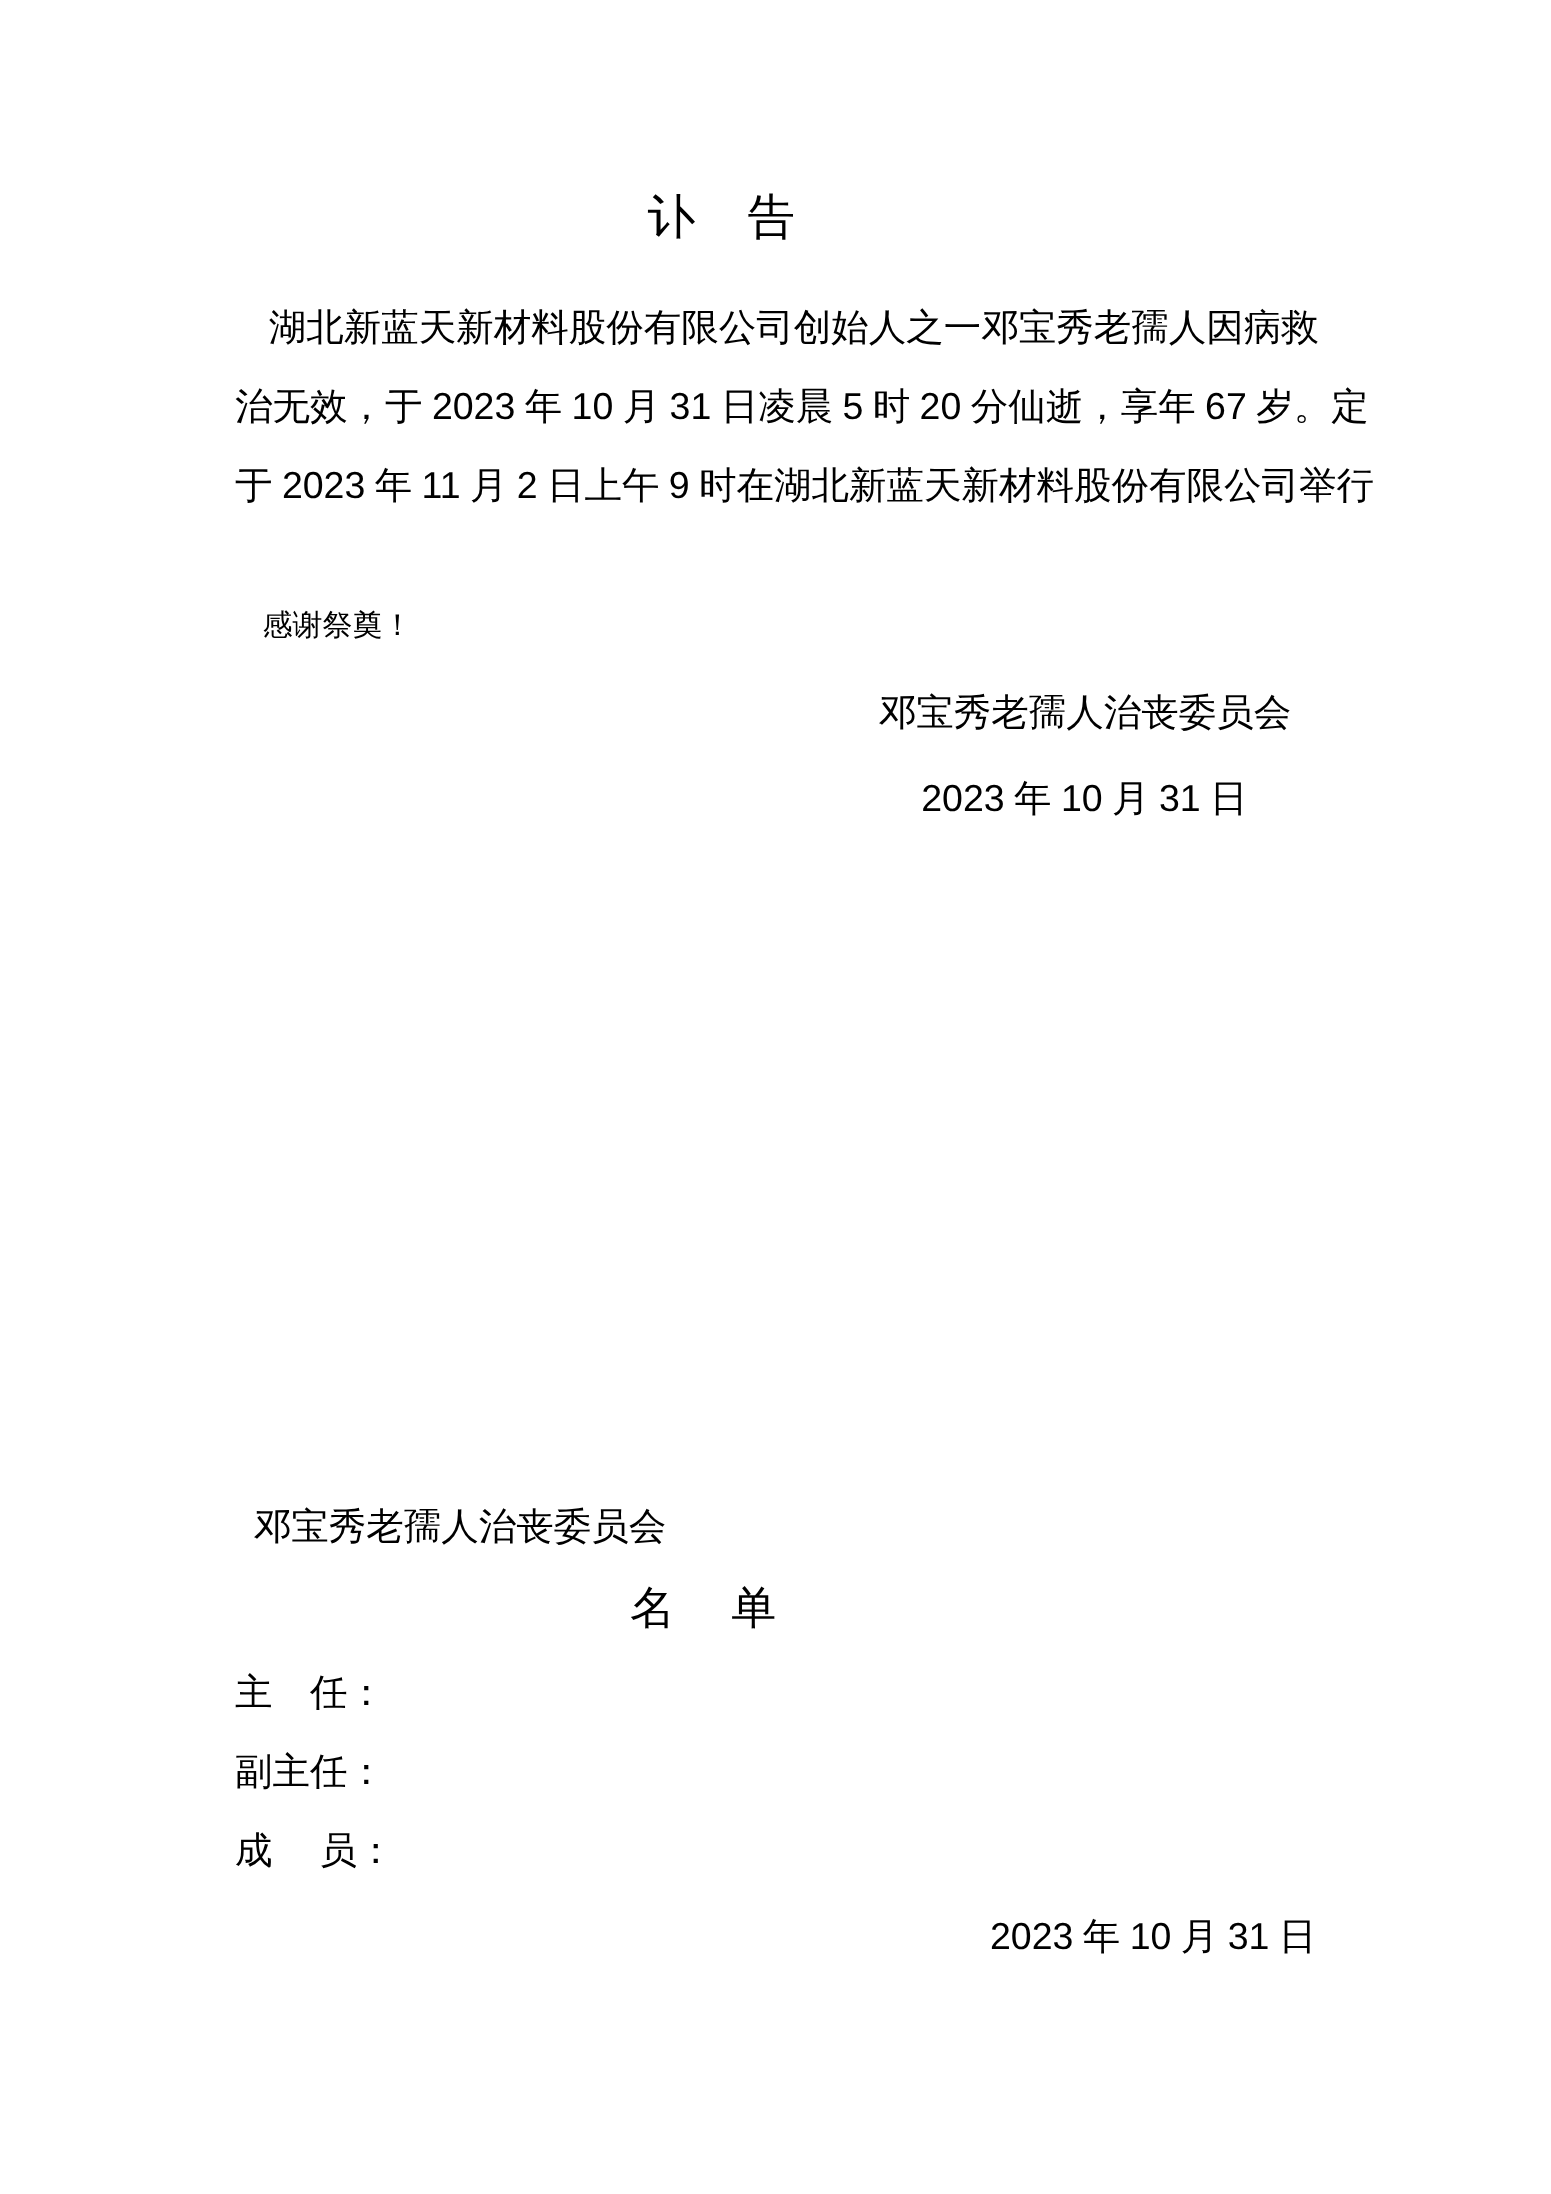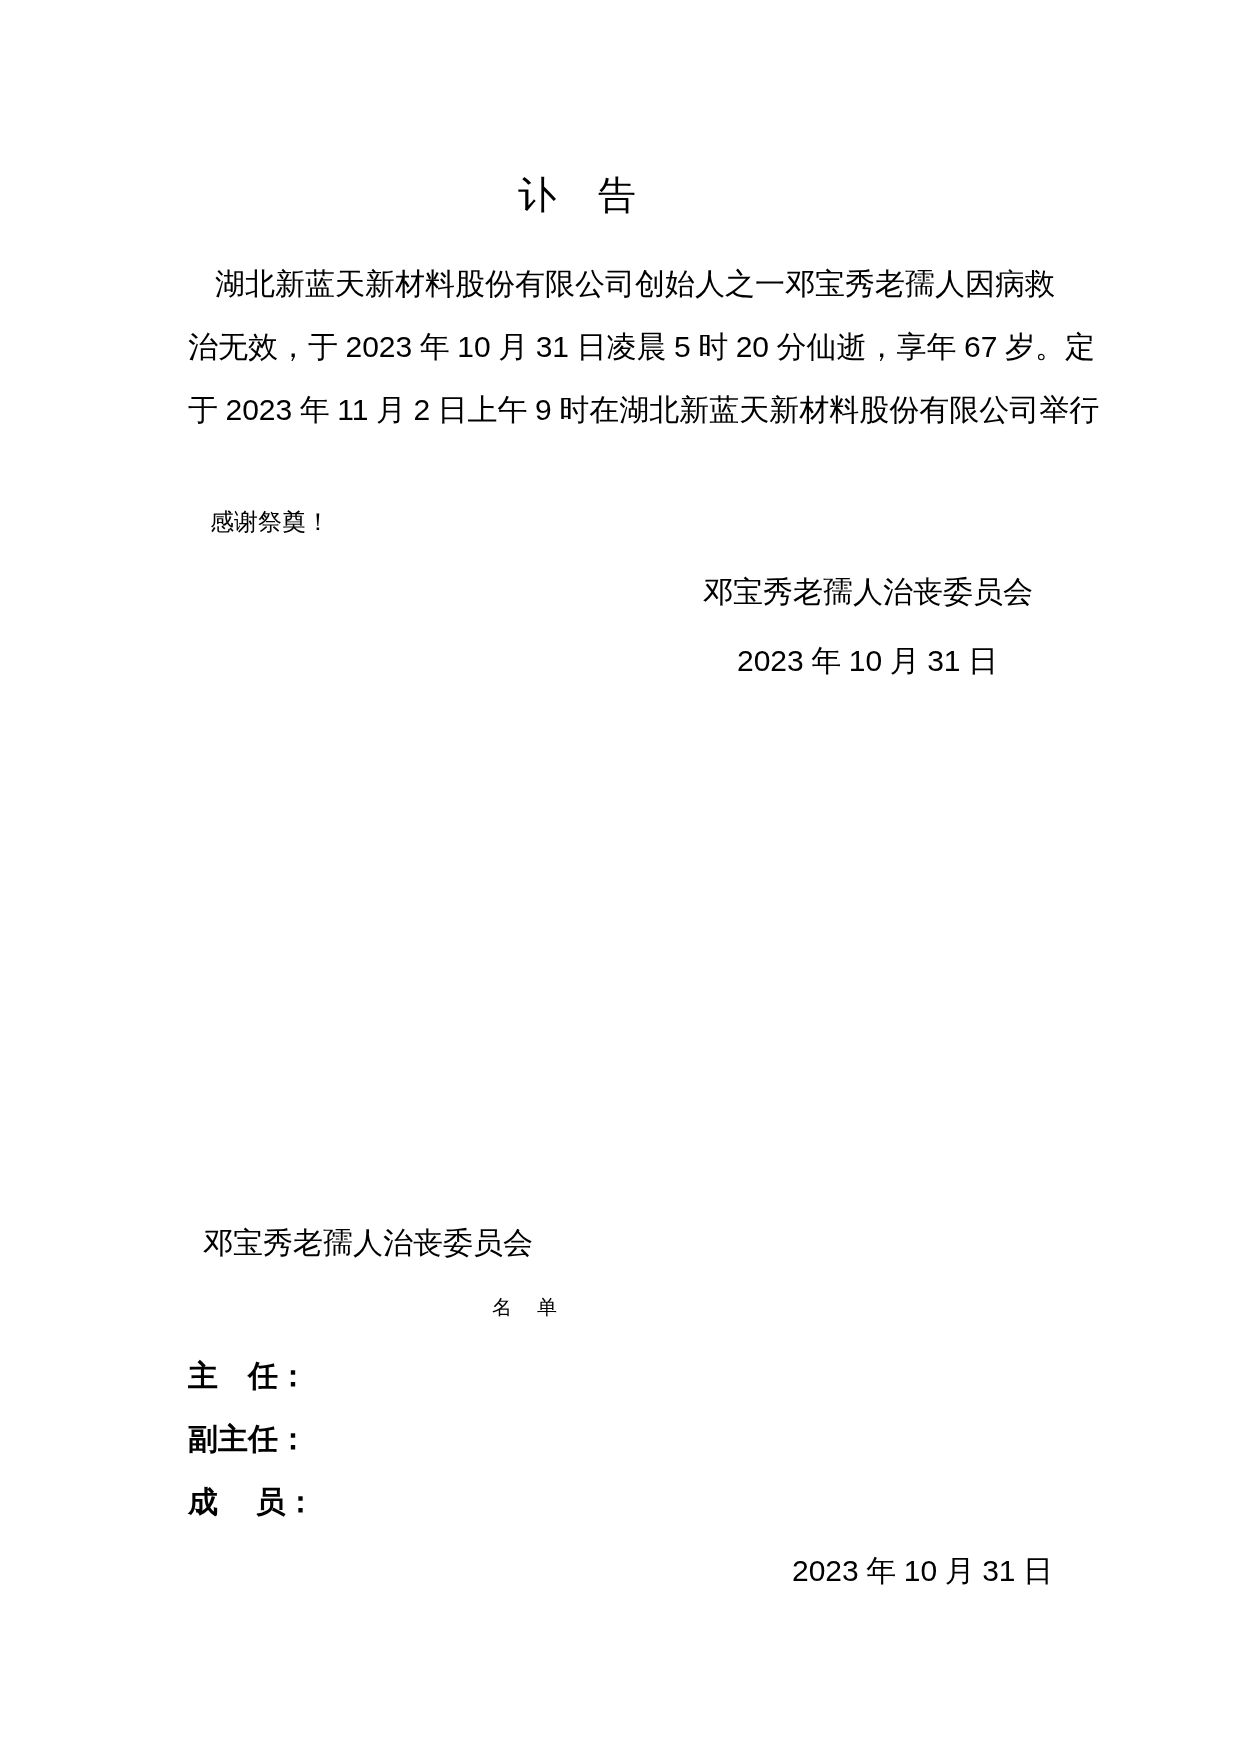--- a/index.html
+++ b/index.html
@@ -5,21 +5,21 @@
   html, body { margin: 0; padding: 0; background: #ffffff; }
   .page {
     position: relative;
     width: 1241px;
     height: 1755px;
     background: #ffffff;
     color: #000000;
     font-family: "Liberation Serif", "DejaVu Serif", serif;
     overflow: hidden;
   }
-  .abs { position: absolute; margin-top: 21px; }
+  .abs { position: absolute; }
 
   
   .doc-title {
     left: 0; top: 146px; width: 1156px;
     text-align: center;
     font-size: 38px;
     line-height: 56px;
     letter-spacing: 2px;
   }
 
@@ -59,26 +59,26 @@
     left: 213px; top: 1063px;
     font-size: 29px; line-height: 63px;
   }
 
   
   .roster-committee {
     left: 203px; top: 1190px;
     font-size: 30px; line-height: 63px;
   }
   .roster-title {
-    left: 492px; top: 1255px;
-    font-size: 20px; line-height: 63px;
+    left: 504px; top: 1255px;
+    font-size: 36px; line-height: 63px;
   }
   .roster-roles {
     left: 188px; top: 1323px;
-    font-size: 30px; line-height: 63px; font-weight: bold;
+    font-size: 30px; line-height: 63px;
   }
   .roster-date {
     left: 0; top: 1518px; width: 1053px;
     text-align: right;
     font-size: 30px; line-height: 63px;
   }
 
   
   .num {
     font-family: "Liberation Sans", "DejaVu Sans", sans-serif;

